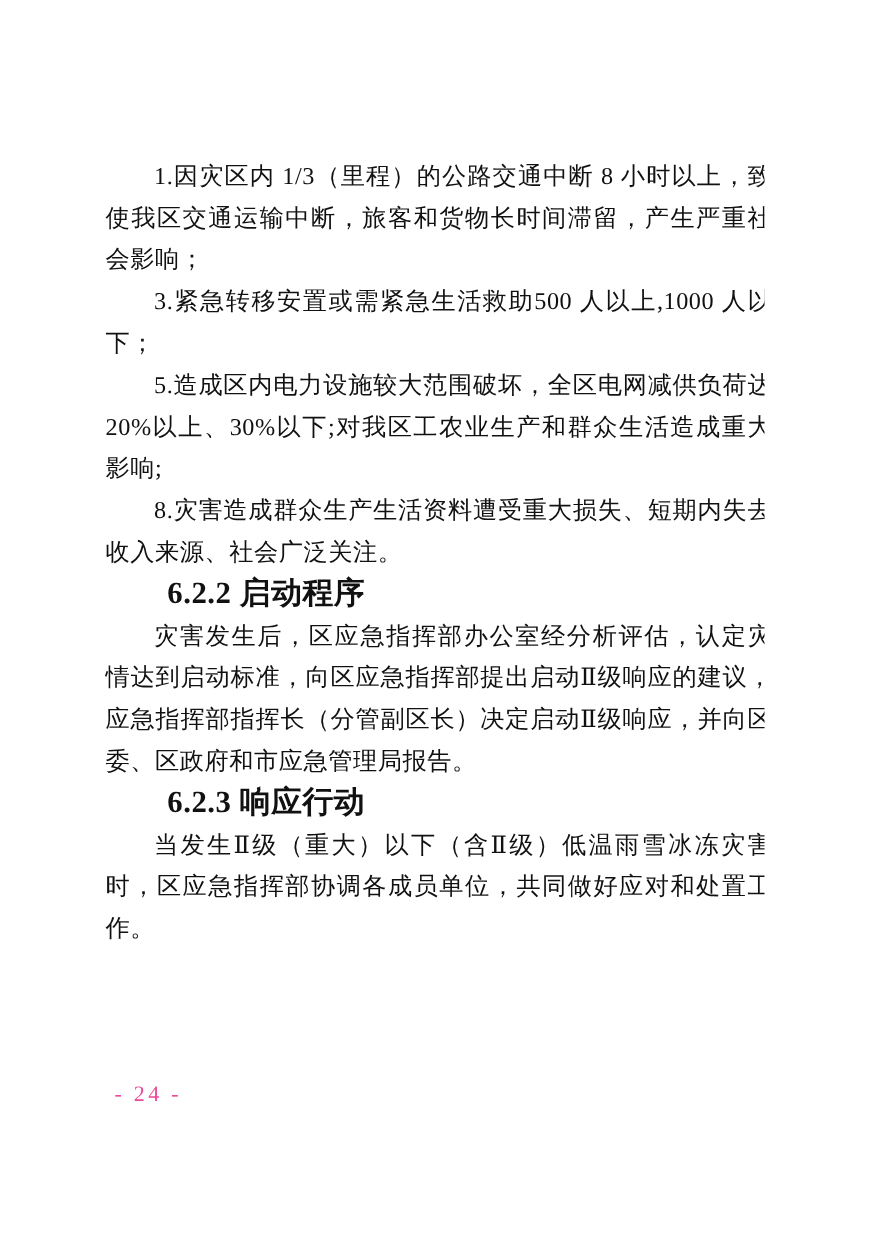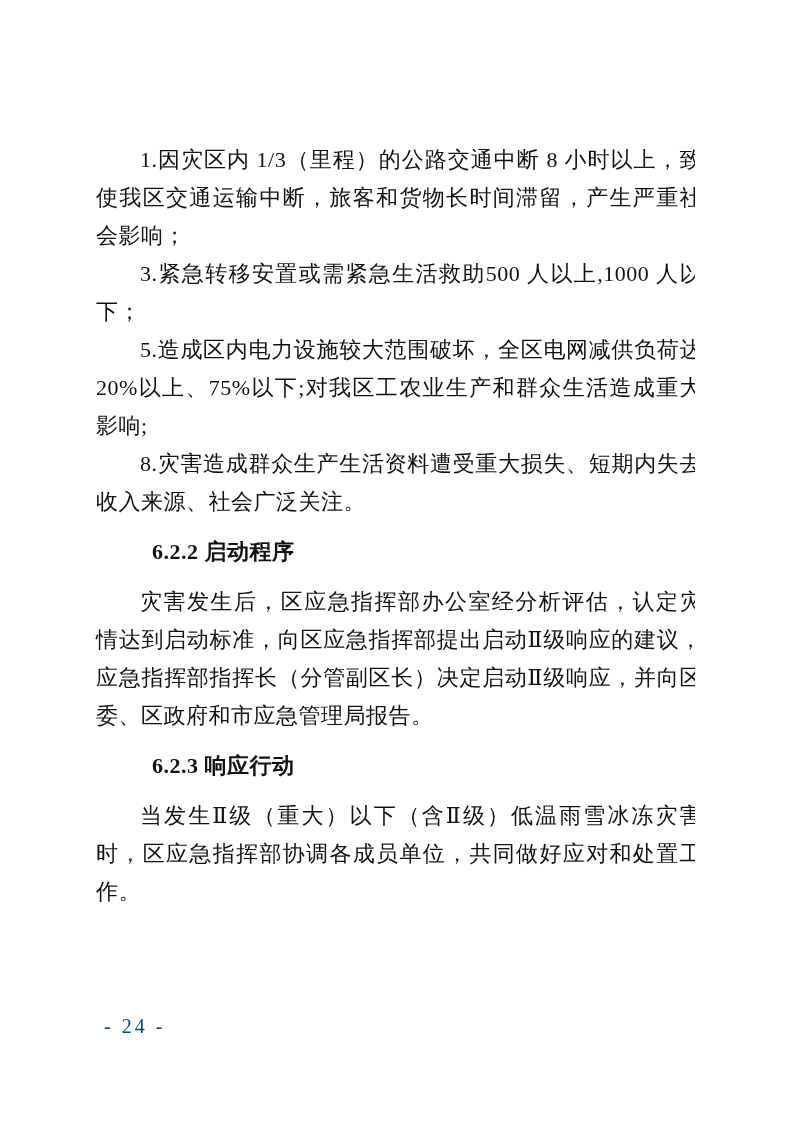--- a/index.html
+++ b/index.html
@@ -22,44 +22,44 @@
     line-height: 38px;
     text-align: justify;
     letter-spacing: 0.5px;
   }
   .body-text p {
     text-indent: 2em;
     margin: 0;
   }
   .body-text h3 {
     text-indent: 2em;
-    margin: 12px;
-    font-size: 22px;
+    margin: 0;
+    font-size: 28px;
     line-height: 38px;
     font-weight: bold;
   }
   .footer-pagenum {
     position: absolute;
     left: 104px;
-    top: 1012px;
+    top: 981px;
     font-size: 20px;
     line-height: 28px;
-    color: #0c4a6e;
+    color: #ec4899;
     letter-spacing: 3px;
     font-family: "Liberation Serif", "DejaVu Serif", serif;
   }
 </style>
 </head>
 <body>
 
 <div class="page">
   <div class="body-text">
     <p>1.因灾区内 1/3（里程）的公路交通中断 8 小时以上，致使我区交通运输中断，旅客和货物长时间滞留，产生严重社会影响；</p>
     <p>3.紧急转移安置或需紧急生活救助500 人以上,1000 人以下；</p>
-    <p>5.造成区内电力设施较大范围破坏，全区电网减供负荷达20%以上、75%以下;对我区工农业生产和群众生活造成重大影响;</p>
+    <p>5.造成区内电力设施较大范围破坏，全区电网减供负荷达20%以上、30%以下;对我区工农业生产和群众生活造成重大影响;</p>
     <p>8.灾害造成群众生产生活资料遭受重大损失、短期内失去收入来源、社会广泛关注。</p>
     <h3>6.2.2 启动程序</h3>
     <p>灾害发生后，区应急指挥部办公室经分析评估，认定灾情达到启动标准，向区应急指挥部提出启动Ⅱ级响应的建议，应急指挥部指挥长（分管副区长）决定启动Ⅱ级响应，并向区委、区政府和市应急管理局报告。</p>
     <h3>6.2.3 响应行动</h3>
     <p>当发生Ⅱ级（重大）以下（含Ⅱ级）低温雨雪冰冻灾害时，区应急指挥部协调各成员单位，共同做好应对和处置工作。</p>
   </div>
   <div class="footer-pagenum">- 24 -</div>
 </div>
 
 </body></html>

